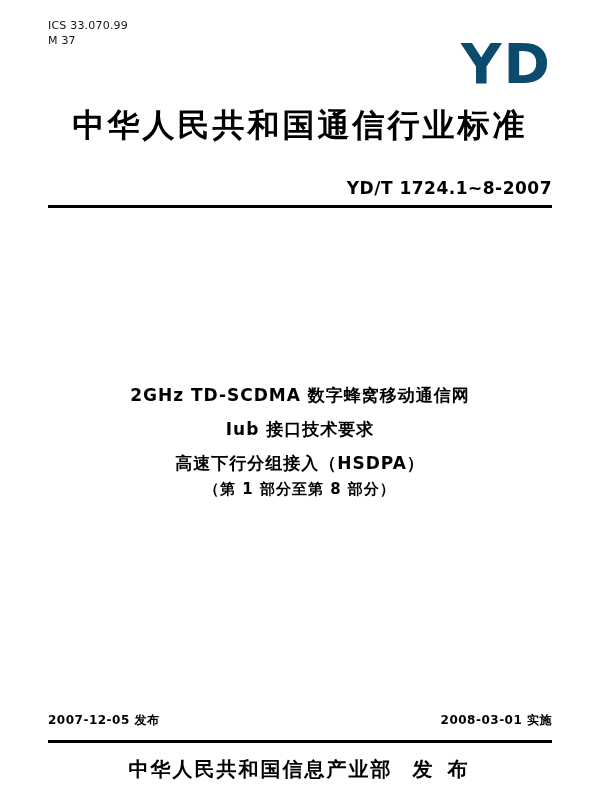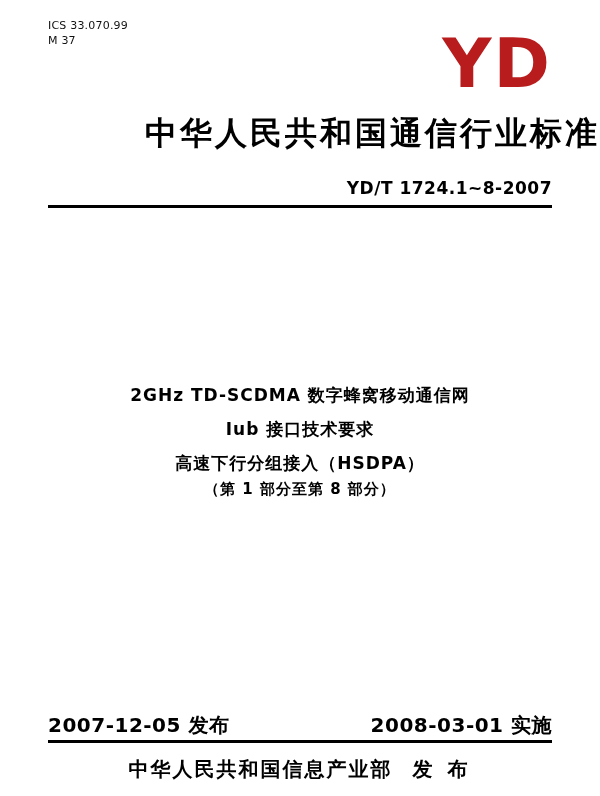--- a/index.html
+++ b/index.html
@@ -37,39 +37,38 @@
   .ics-block div {
     white-space: nowrap;
   }
 
   
   .yd-logo {
     position: absolute;
     right: 48px;
     top: 36px;
     font-family: "DejaVu Sans", "Liberation Sans", sans-serif;
-    font-size: 68px;
+    font-size: 56px;
     font-weight: bold;
     letter-spacing: 2px;
     line-height: 56px;
-    color: #b91c1c;
+    color: #0c4a6e;
   }
 
   
   .national-title {
     position: absolute;
     left: 0;
     right: 0;
     top: 104px;
-    text-align: right;
+    text-align: center;
     font-size: 32px;
     font-weight: bold;
     letter-spacing: 3px;
     color: #000;
-    margin-top: 8px;
   }
 
   
   .std-number {
     position: absolute;
     right: 48px;
     top: 178px;
     font-size: 17px;
     font-weight: bold;
     letter-spacing: 0.5px;
@@ -111,21 +110,21 @@
 
   
   .date-row {
     position: absolute;
     left: 48px;
     right: 48px;
     top: 712px;
     display: flex;
     justify-content: space-between;
     align-items: baseline;
-    font-size: 20px;
+    font-size: 12px;
     font-weight: bold;
     letter-spacing: 0.5px;
     color: #000;
     gap: 36px;
   }
 
   
   .footer-rule {
     position: absolute;
     left: 48px;

